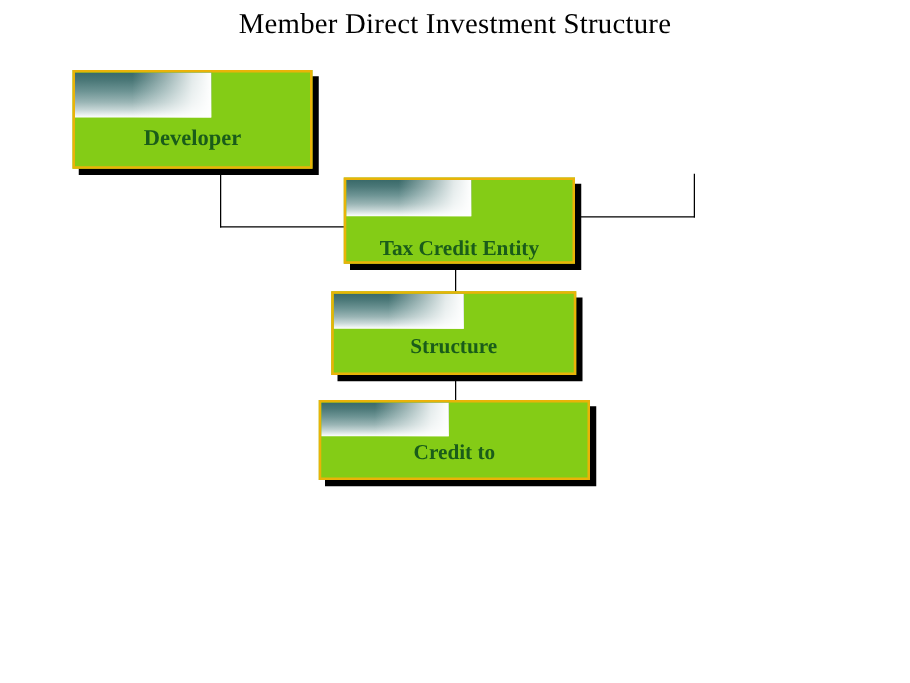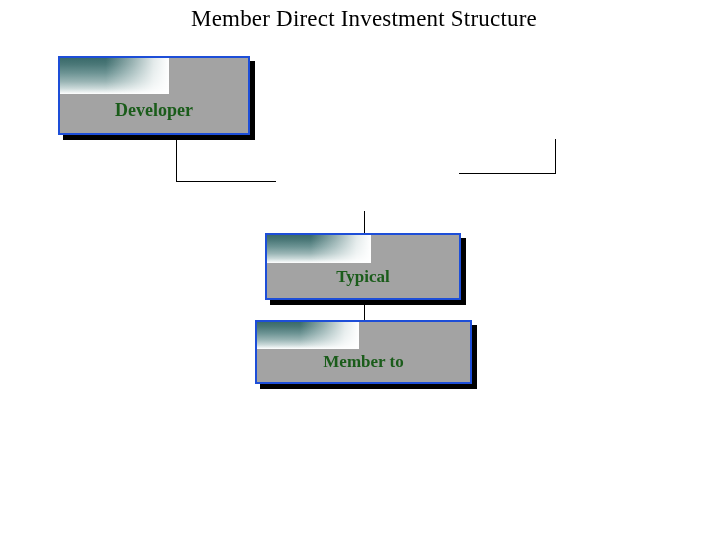--- a/index.html
+++ b/index.html
@@ -36,22 +36,22 @@
     position: absolute;
     background: #000000;
   }
   .conn-h { height: 1px; }
   .conn-v { width: 1px; }
 
   
   .node {
     position: absolute;
     box-sizing: border-box;
-    background: #a3a3a3;
-    border: 2px solid #1d4ed8;
+    background: #84cc16;
+    border: 2px solid #eab308;
     box-shadow: 5px 5px 0 0 #000000;
     overflow: hidden;
   }
   .node .grad {
     position: absolute;
     left: 0;
     top: 0;
     pointer-events: none;
   }
   .node .grad .g1 {
@@ -135,36 +135,45 @@
         <div class="g1"></div>
         <div class="g2"></div>
       </div>
     <div class="label">
       <div class="l1">Developer</div>
       
     </div>
   </div>
 
 
+  <div class="node" id="node-tax-credit-entity">
+    <div class="grad">
+        <div class="g1"></div>
+        <div class="g2"></div>
+      </div>
+    <div class="label">
+      <div class="l1">Tax Credit Entity</div>
+    </div>
+  </div>
 
   <div class="node" id="node-historic-building">
     <div class="grad">
         <div class="g1"></div>
         <div class="g2"></div>
       </div>
     <div class="label">
-      <div class="l1">Typical</div>
+      <div class="l1">Structure</div>
       
     </div>
   </div>
 
   <div class="node" id="node-lease-third-parties">
     <div class="grad">
         <div class="g1"></div>
         <div class="g2"></div>
       </div>
     <div class="label">
-      <div class="l1">Member to</div>
+      <div class="l1">Credit to</div>
       
     </div>
   </div>
 
 </div>
 
 </body></html>

